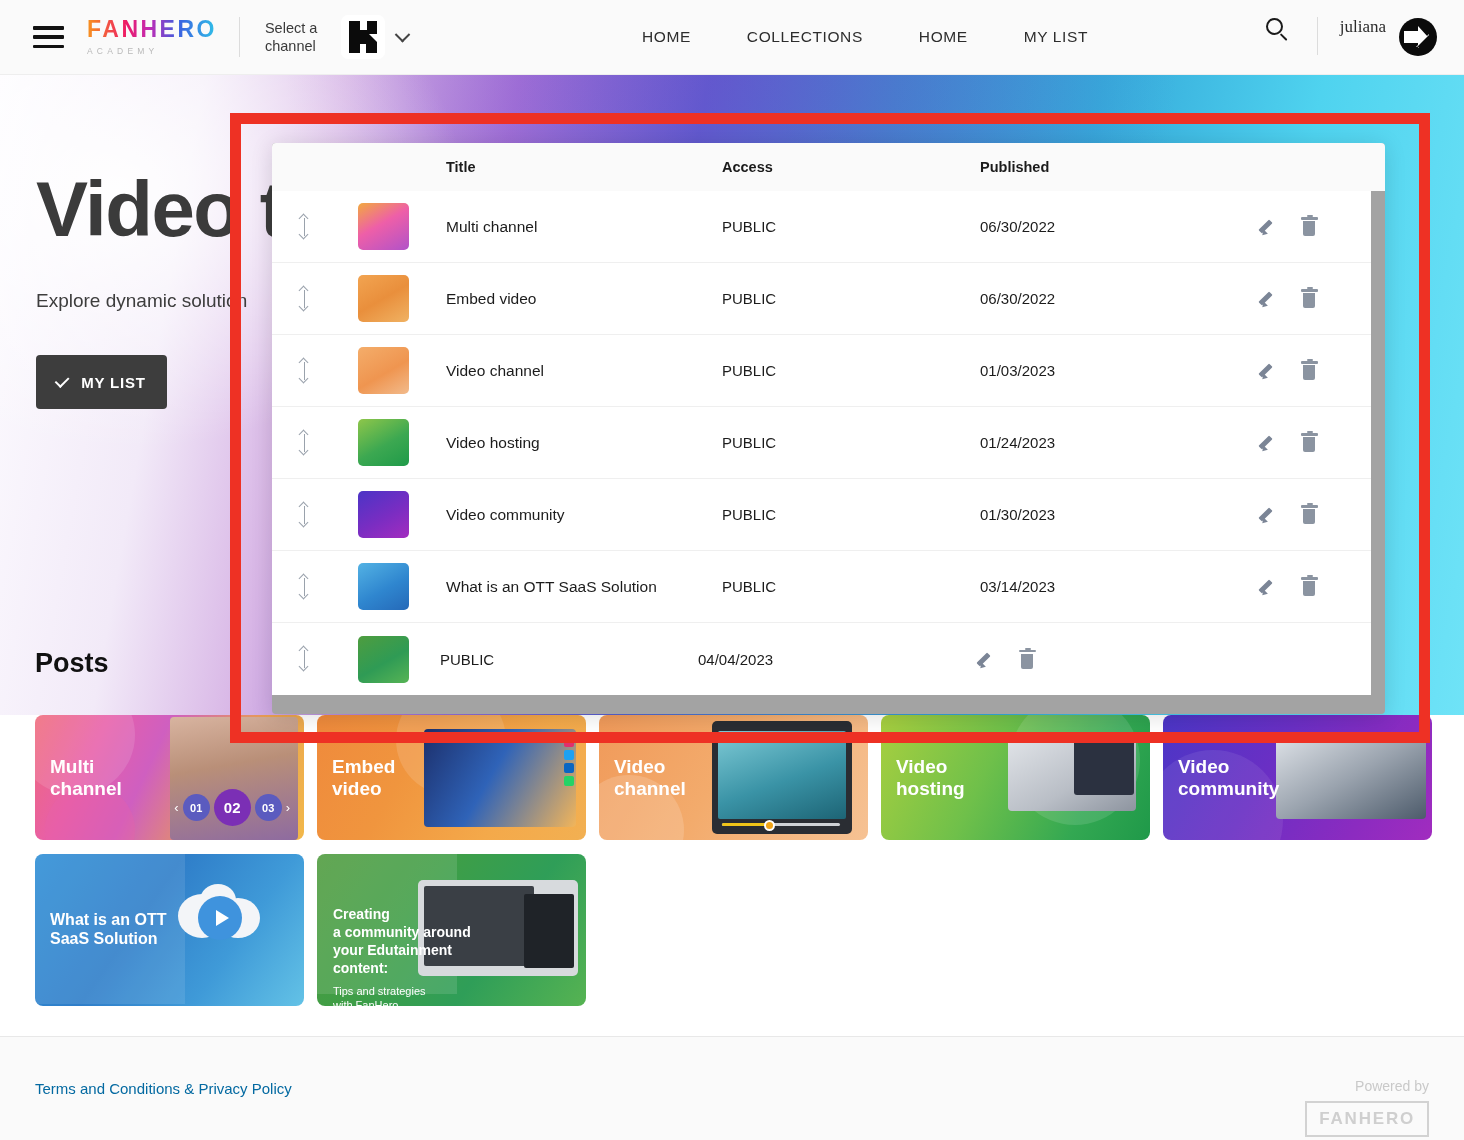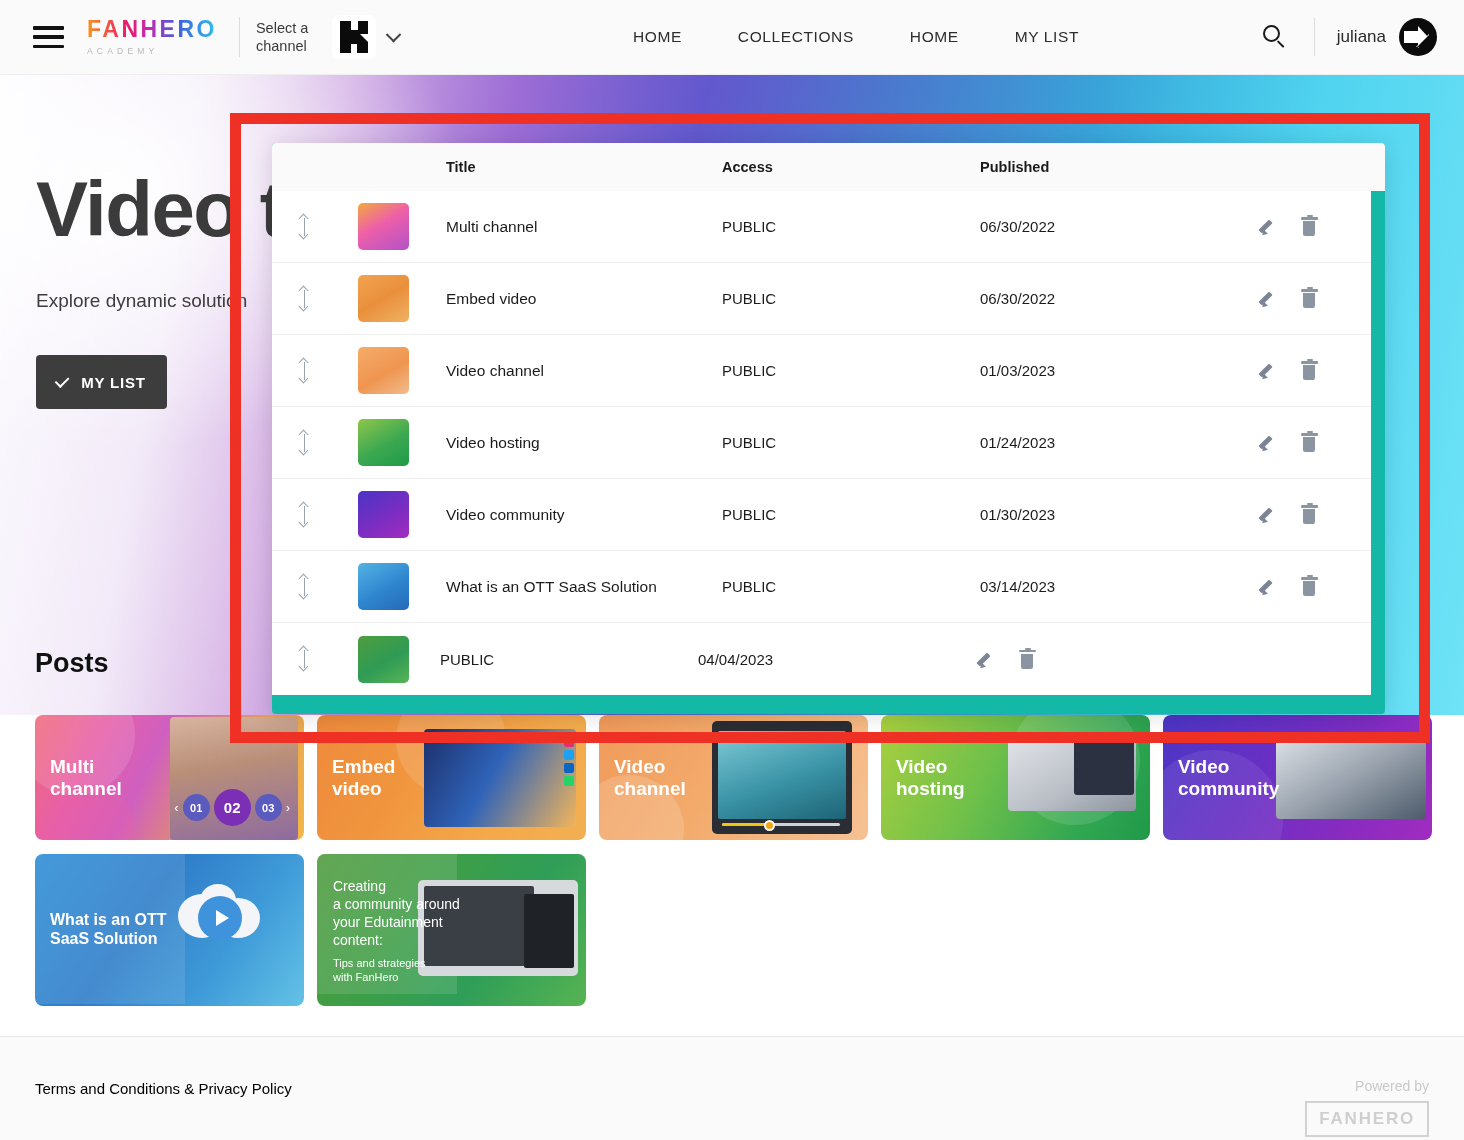--- a/index.html
+++ b/index.html
@@ -30,39 +30,39 @@
     font-size: 23px; font-weight: 700; letter-spacing: 2.5px;
     background: linear-gradient(90deg,#f7941e 0%,#ee1b66 30%,#c12bb5 48%,#3b5fe0 70%,#2fc2e8 100%);
     -webkit-background-clip: text; background-clip: text; color: transparent;
     line-height: 1;
   }
   .brand-sub {
     font-size: 8.5px; letter-spacing: 4.2px; color:#b9b9b9; margin-top:5px; font-weight:400;
   }
   .nav-divider { width:1px; height: 40px; background:#dcdcdc; margin-left: 22px; }
   .select-channel {
-    margin-left: 16px; font-size: 14.5px; color:#3a3a3a; line-height:1.25; width:62px;
+    margin-left: 25px; font-size: 14.5px; color:#3a3a3a; line-height:1.25; width:62px;
   }
   .ch-logo {
     margin-left: 14px; width: 44px; height: 44px; background:#fff; border-radius:7px;
     display:flex; align-items:center; justify-content:center;
     box-shadow: 0 0 0 0px rgba(0,0,0,0);
   }
   .chev {
     margin-left: 12px; width:11px; height:11px; border-right:2px solid #444; border-bottom:2px solid #444;
     transform: rotate(45deg) translate(-2px,-2px);
   }
 
   .mainnav { display:flex; align-items:center; gap: 0px; margin-left: 206px; }
   .mainnav a {
     font-size: 15.5px; letter-spacing:.6px; color:#2d2d2d; text-decoration:none;
     padding: 0 28px; white-space:nowrap;
   }
 
-  .topright { margin-left:auto; display:flex; align-items:center; padding-right: 26px; }
+  .topright { margin-left:auto; display:flex; align-items:flex-start; padding-right: 26px; font-family: Liberation Serif, serif; }
   .search-icon { width: 26px; height:26px; position:relative; cursor:pointer; }
   .search-icon .c { position:absolute; width:17px;height:17px;border:2.4px solid #1a1a1a;border-radius:50%; top:1px; left:1px;}
   .search-icon .h { position:absolute; width:9px;height:2.4px;background:#1a1a1a; transform:rotate(45deg); top:19px; left:14px; border-radius:2px;}
   .right-divider { width:1px;height:38px;background:#dcdcdc;margin:0 22px 0 26px; }
   .username { font-size:17px;color:#2b2b2b; margin-right:12px; }
   .avatar-logo { width:40px;height:40px; }
 
   
   .hero {
     position:absolute; top:75px; left:0; width:1464px; height:640px;
@@ -113,32 +113,32 @@
   .cloud .p { position:absolute; background:#f3f5f8; border-radius:50%; }
   .playbtn { position:absolute; width:44px;height:44px;border-radius:50%;background:#3f93dd; left:24px; top:12px; display:flex;align-items:center;justify-content:center;}
   .playbtn:after { content:''; border-left:13px solid #fff; border-top:8px solid transparent;border-bottom:8px solid transparent; margin-left:4px;}
 
   
   .footer {
     position:absolute; left:0; top:1036px; width:1464px; height:104px;
     background:#fafafa; border-top:1px solid #e8e8e8;
     display:flex; align-items:center;
   }
-  .footer-link { margin-left:35px; font-size:15px;color:#000000; text-decoration:none; }
+  .footer-link { margin-left:35px; font-size:15px;color:#0369a1; text-decoration:none; }
   .footer-right { margin-left:auto; margin-right:35px; text-align:right; }
   .powered { font-size:14px;color:#c9c9c9; margin-bottom:7px;margin-top:37px; }
   .fh-box {
     border:2px solid #d2d2d2; padding:6px 12px; display:inline-block;
     font-size:17px;font-weight:700;letter-spacing:1.8px;color:#cfcfcf;
   }
 
   
   .modal {
     position:absolute; left:272px; top:143px; width:1113px; height:571px;
-    background:#14b8a6; border-radius:4px;
+    background:#a3a3a3; border-radius:4px;
     box-shadow: 0 3px 22px rgba(0,0,0,.13);
     z-index: 40; overflow:hidden;
   }
   .modal-head { height:48px; display:flex; align-items:center; background:#fafafa; }
   .tbl { background:#fff; width:1099px; }
   .trow {
     display:flex; align-items:center; height:72px; background:#fff;
     border-bottom:1px solid #efefef;
   }
   .trow:last-child { border-bottom:none; }
@@ -316,21 +316,21 @@
 SaaS Solution</div>
       </div>
 
       <div class="card-tall c7">
         <div class="blob" style="width:140px;height:140px;right:30px;top:-30px;background:rgba(255,255,255,.12)"></div>
         <div class="dev-frame" style="right:8px;top:26px;width:160px;height:96px;background:#d7dadd;">
           <div class="dev-screen" style="left:6px;top:6px;width:110px;height:80px;background:#3a3f45;"></div>
           <div class="dev-screen" style="right:4px;top:14px;width:50px;height:74px;background:#1f2328;"></div>
         </div>
         <div style="position:absolute;left:16px;top:24px;z-index:4;">
-          <div style="color:#fff;font-size:14px;font-weight:400;line-height:1.28;white-space:pre-line;">Creating
+          <div style="color:#fff;font-size:14px;font-weight:700;line-height:1.28;white-space:pre-line;margin-top:28px;">Creating
 a community around
 your Edutainment
 content:</div>
           <div style="color:#fff;font-size:11px;line-height:1.3;margin-top:6px;white-space:pre-line;">Tips and strategies
 with FanHero</div>
         </div>
       </div>
     </div>
   </div>
 

